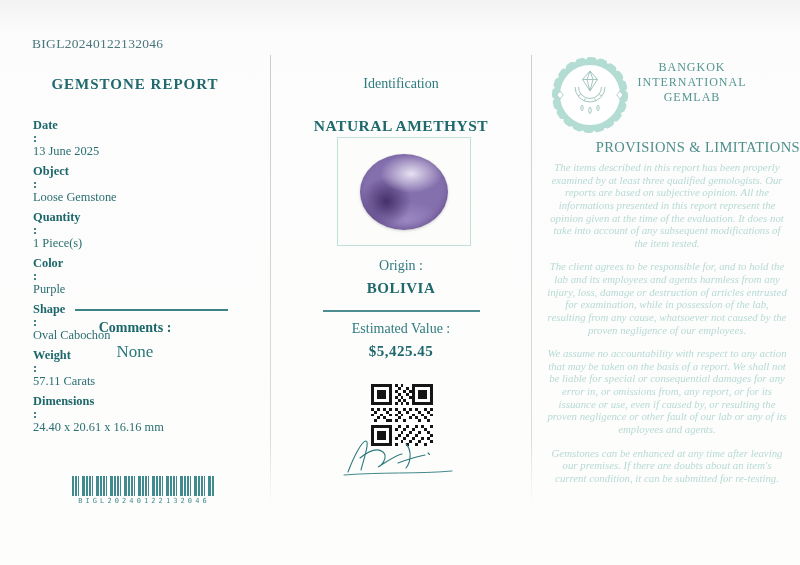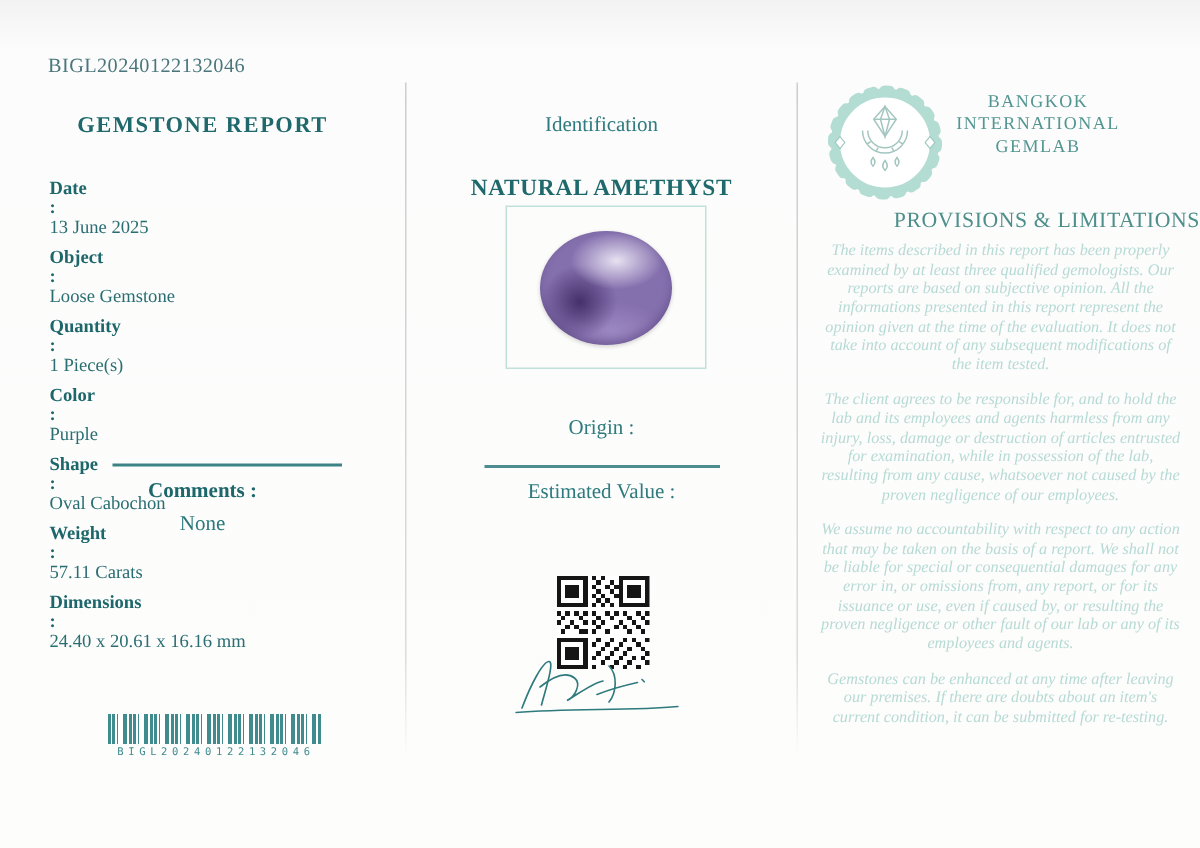--- a/index.html
+++ b/index.html
@@ -19,21 +19,21 @@
   
   .report-title{left:0;top:76px;width:270px;font-weight:bold;font-size:15px;
     letter-spacing:1px;color:#1f696d;}
   .fields{left:33px;top:119px;width:230px;}
   .field-row{display:flex;margin-bottom:7px;font-size:12.4px;line-height:13px;white-space:nowrap;flex-direction:column;}
   .field-label{width:72px;font-weight:bold;color:#1d676b;}
   .field-colon{width:12px;font-weight:bold;color:#1d676b;}
   .field-value{color:#2a6e72;}
   .comments-hr{left:75px;top:309px;width:153px;height:2px;background:#3d8285;}
   .comments-label{left:0;top:320px;width:270px;font-weight:bold;font-size:14px;color:#1d676b;}
-  .comments-value{left:0;top:342px;width:270px;font-size:14px;color:#2a787b;text-align:center;}
+  .comments-value{left:0;top:342px;width:270px;font-size:17px;color:#2a787b;text-align:center;}
   .barcode{left:72px;top:476px;width:142px;height:20px;
     background:repeating-linear-gradient(to right,
       #3f8b8e 0 2px,#ffffff 2px 3px,#3f8b8e 3px 5px,#ffffff 5px 6px,
       #3f8b8e 6px 7px,#ffffff 7px 10px,#3f8b8e 10px 13px,#ffffff 13px 14px);}
   .barcode-text{left:70px;top:497px;width:148px;font-family:"DejaVu Sans Mono",monospace;
     font-size:7px;letter-spacing:3.1px;color:#3f8b8e;text-align:center;}
 
   
   .c-label{left:270px;width:262px;font-size:14px;color:#2e7a7e;}
   .c-strong{left:270px;width:262px;font-weight:bold;color:#1f696d;letter-spacing:.5px;}
@@ -41,21 +41,21 @@
   .identification-value{top:104px;font-size:15.5px;margin-top:13px;}
   .gem-frame{left:337px;top:137px;width:132px;height:107px;border:1px solid #c2e0da;
     background:#fcfcfa;display:flex;align-items:center;justify-content:center;}
   .gem{width:88px;height:76px;border-radius:50%;
     background:
       radial-gradient(ellipse 50% 36% at 58% 26%, rgba(236,232,245,.95), rgba(236,232,245,0) 70%),
       radial-gradient(ellipse 46% 52% at 30% 62%, #45306b 0%, rgba(69,48,107,0) 62%),
       radial-gradient(ellipse 60% 40% at 55% 88%, #9c88c2, rgba(156,136,194,0) 65%),
       #8570ae;
     box-shadow:inset 0 -3px 6px rgba(60,40,100,.35), 0 1px 3px rgba(0,0,0,.18);}
-  .origin-label{top:258px;margin-top:20px;}
+  .origin-label{top:258px;}
   .origin-value{top:280px;font-size:15px;}
   .center-hr{left:323px;top:310px;width:157px;height:1.5px;background:#4d8c8f;}
   .estimated-label{top:321px;text-align:center;}
   .estimated-value{top:343px;font-size:15px;}
   .qr{left:371px;top:384px;width:62px;height:62px;}
   .signature{left:338px;top:434px;width:128px;height:48px;}
   .gemologist-line{left:270px;top:485px;width:262px;font-size:13px;color:#2e7a7e;}
 
   
   .lab-logo{left:551px;top:56px;width:78px;height:78px;}
@@ -125,24 +125,26 @@
   <div class="abs barcode-text">BIGL20240122132046</div>
 
   <div class="abs c-label center identification-label">Identification</div>
   <div class="abs c-strong center identification-value">NATURAL AMETHYST</div>
 
   <div class="abs gem-frame">
     <div class="gem"></div>
   </div>
 
   <div class="abs c-label center origin-label">Origin :</div>
+  <div class="abs c-strong center origin-value">BOLIVIA</div>
 
   <div class="abs center-hr"></div>
 
   <div class="abs c-label center estimated-label">Estimated Value :</div>
+  <div class="abs c-strong center estimated-value">$5,425.45</div>
 
   <svg class="abs qr" viewBox="0 0 21 21" shape-rendering="crispEdges">
     <rect width="21" height="21" fill="#ffffff"></rect>
     <g fill="#151515" fill-rule="evenodd">
       <path d="M0 0h7v7H0zM1 1h5v5H1zM2 2h3v3H2z"></path>
       <path d="M14 0h7v7h-7zM15 1h5v5h-5zM16 2h3v3h-3z"></path>
       <path d="M0 14h7v7H0zM1 15h5v5H1zM2 16h3v3H2z"></path>
     </g>
     <path fill="#151515" d="M8 0h1v1H8zM10 0h1v1h-1zM9 1h1v1H9zM12 1h1v1h-1zM8 2h1v1H8zM11 2h1v1h-1zM13 2h1v1h-1zM9 3h1v1H9zM12 3h1v1h-1zM8 4h1v1H8zM10 4h1v1h-1zM13 4h1v1h-1zM9 5h1v1H9zM11 5h1v1h-1zM8 6h1v1H8zM10 6h1v1h-1zM12 6h1v1h-1zM6 8h1v1H6zM6 10h1v1H6zM6 12h1v1H6zM0 8h1v1H0zM2 8h1v1H2zM4 8h1v1H4zM8 8h1v1H8zM11 8h1v1h-1zM13 8h1v1h-1zM15 8h1v1h-1zM18 8h1v1h-1zM20 8h1v1h-1zM1 9h1v1H1zM5 9h1v1H5zM9 9h1v1H9zM12 9h1v1h-1zM16 9h1v1h-1zM19 9h1v1h-1zM0 10h1v1H0zM3 10h1v1H3zM8 10h1v1H8zM10 10h1v1h-1zM14 10h1v1h-1zM17 10h1v1h-1zM20 10h1v1h-1zM2 11h1v1H2zM4 11h1v1H4zM9 11h1v1H9zM13 11h1v1h-1zM15 11h1v1h-1zM18 11h1v1h-1zM1 12h1v1H1zM5 12h1v1H5zM8 12h1v1H8zM11 12h1v1h-1zM16 12h1v1h-1zM19 12h1v1h-1zM9 14h1v1H9zM12 14h1v1h-1zM15 14h1v1h-1zM17 14h1v1h-1zM20 14h1v1h-1zM8 15h1v1H8zM11 15h1v1h-1zM14 15h1v1h-1zM18 15h1v1h-1zM10 16h1v1h-1zM13 16h1v1h-1zM16 16h1v1h-1zM19 16h1v1h-1zM9 17h1v1H9zM12 17h1v1h-1zM15 17h1v1h-1zM20 17h1v1h-1zM8 18h1v1H8zM11 18h1v1h-1zM14 18h1v1h-1zM17 18h1v1h-1zM19 18h1v1h-1zM10 19h1v1h-1zM13 19h1v1h-1zM16 19h1v1h-1zM20 19h1v1h-1zM8 20h1v1H8zM12 20h1v1h-1zM15 20h1v1h-1zM18 20h1v1h-1z"></path>
   </svg>

